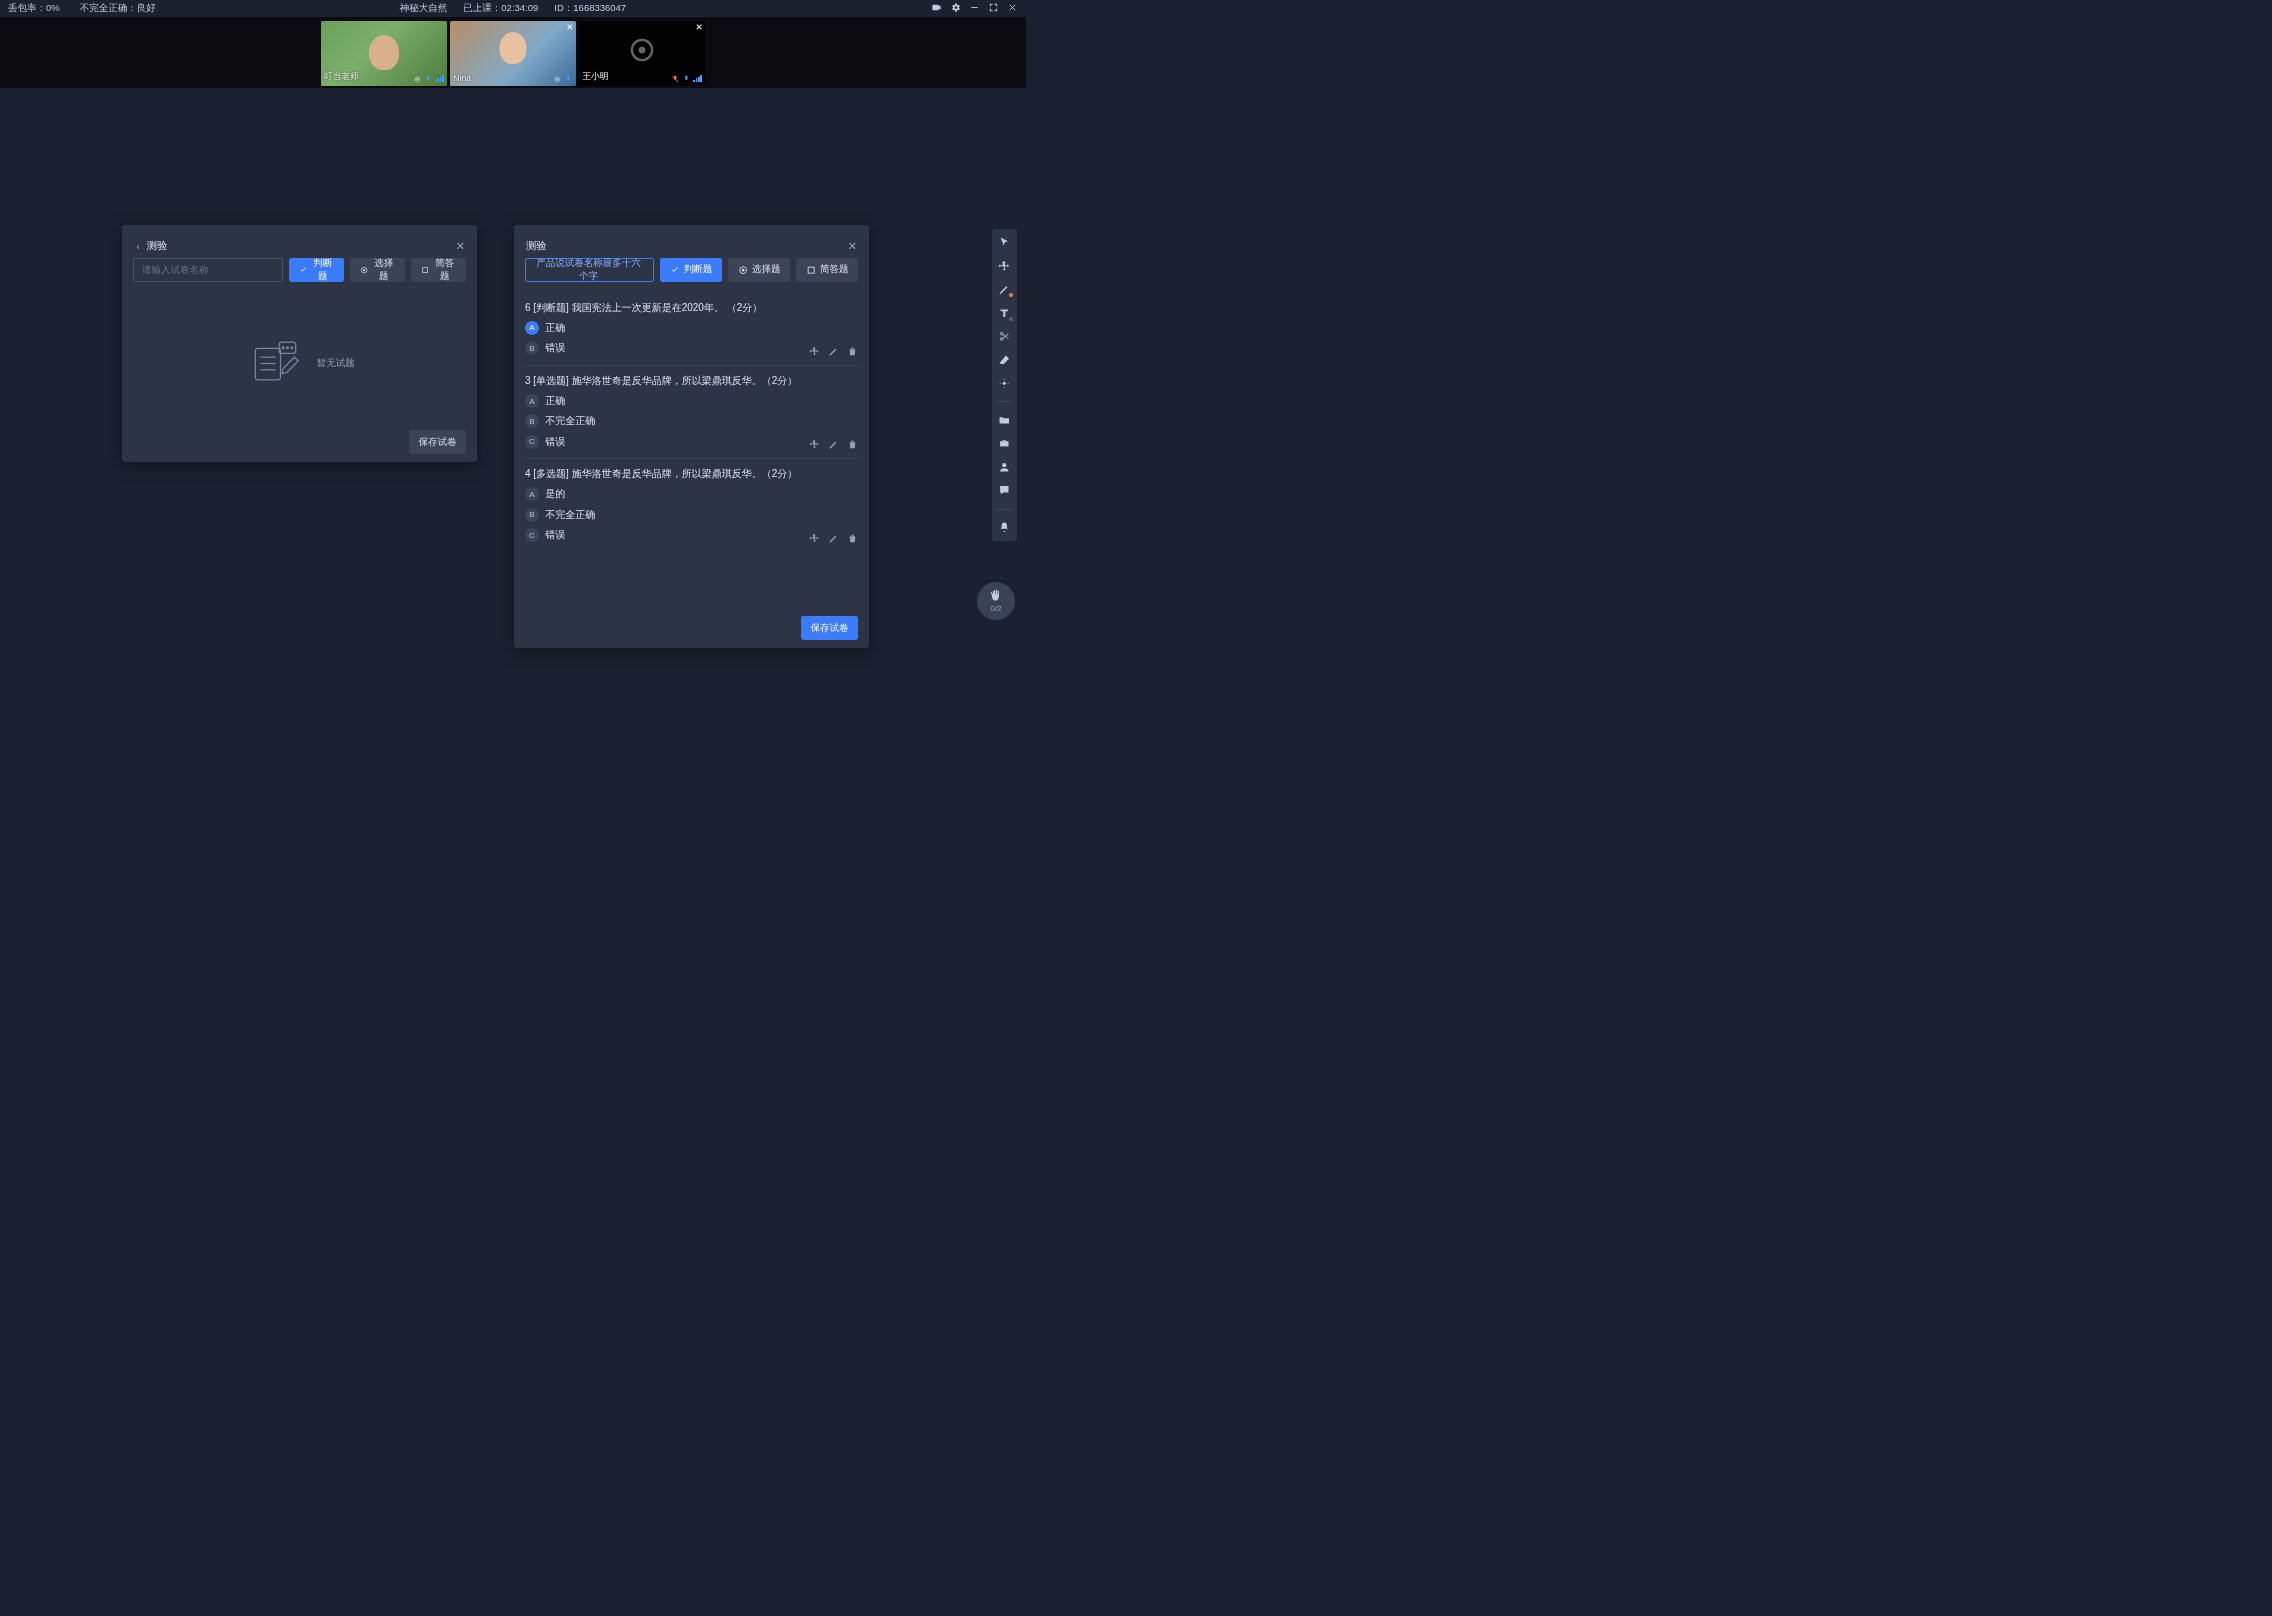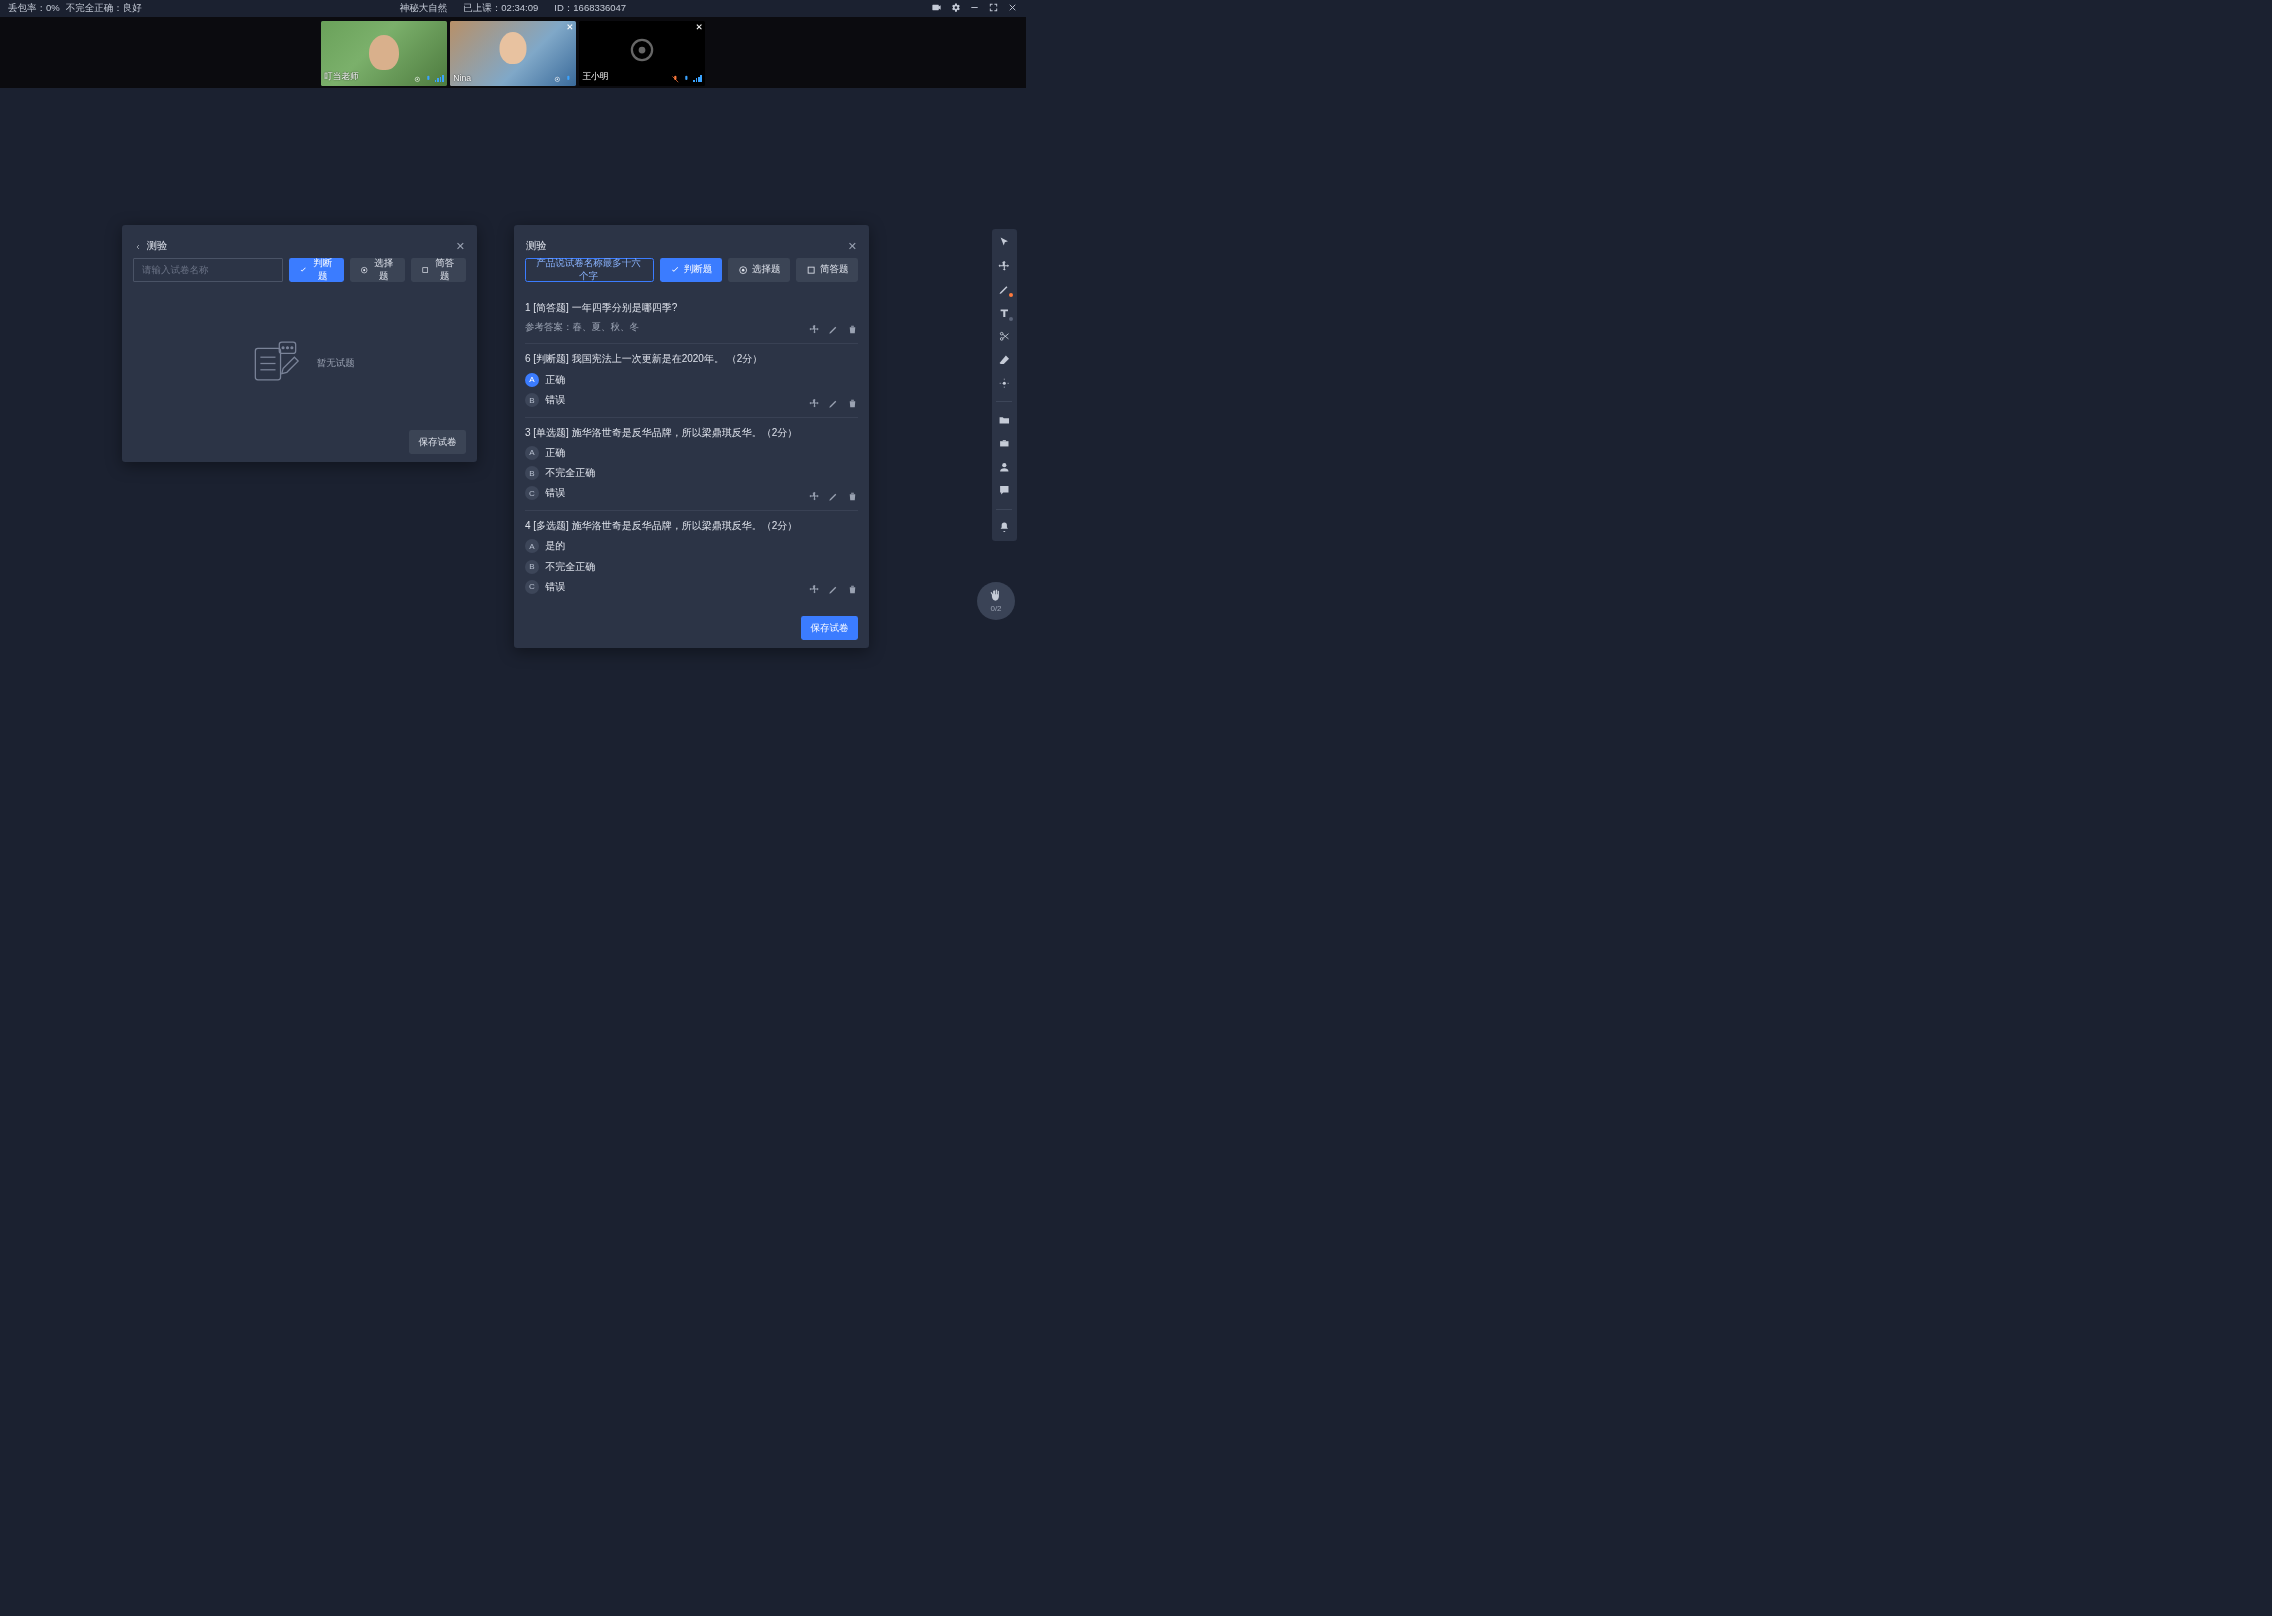--- a/index.html
+++ b/index.html
@@ -15,21 +15,21 @@
 .topbar {
   height: 17.4px;
   background: #1b2130;
   display: flex;
   align-items: center;
   font-size: 9.5px;
   color: #c5cbd7;
   padding: 0 8px;
   position: relative;
 }
-.topbar-left { display: flex; gap: 6px; }
+.topbar-left { display: flex; gap: 20px; }
 .topbar-center {
   position: absolute;
   left: 50%;
   transform: translateX(-50%);
   display: flex;
   gap: 16px;
 }
 .topbar-right { margin-left: auto; display: flex; gap: 8px; align-items: center; }
 .topbar-right svg { width: 11px; height: 11px; fill: #c5cbd7; cursor: pointer; }
 
@@ -343,35 +343,20 @@
       </button>
       <button class="btn">
         <svg viewBox="0 0 24 24">
             <rect x="5" y="5" width="14" height="14" fill="none" stroke="#dfe3ec" stroke-width="2"></rect>
             <path d="M8 9h8M8 12h8"></path>
           </svg>
         <span>简答题</span>
       </button>
     </div>
 
-  <div class="q">
-        <div class="q-title">1 [简答题] 一年四季分别是哪四季?</div>
-        <div class="q-sub">参考答案：春、夏、秋、冬</div>
-        <div class="q-actions">
-          <svg viewBox="0 0 24 24">
-            <path d="M12 2l3 3h-2v5h5V8l3 3-3 3v-2h-5v5h2l-3 3-3-3h2v-5H4v2l-3-3 3-3v2h5V5H7z"></path>
-          </svg>
-          <svg viewBox="0 0 24 24">
-            <path d="M3 21l3-1L18 8l-2-2L4 18z"></path>
-          </svg>
-          <svg viewBox="0 0 24 24">
-            <path d="M6 7h12l-1 13H7zM9 4h6v2H9z"></path>
-          </svg>
-        </div>
-      </div>
       <div class="q">
         <div class="q-title">6 [判断题] 我国宪法上一次更新是在2020年。 （2分）</div>
         <div class="opt sel">
           <span class="bubble">A</span>
           <span>正确</span>
         </div>
         <div class="opt">
           <span class="bubble">B</span>
           <span>错误</span>
         </div>

